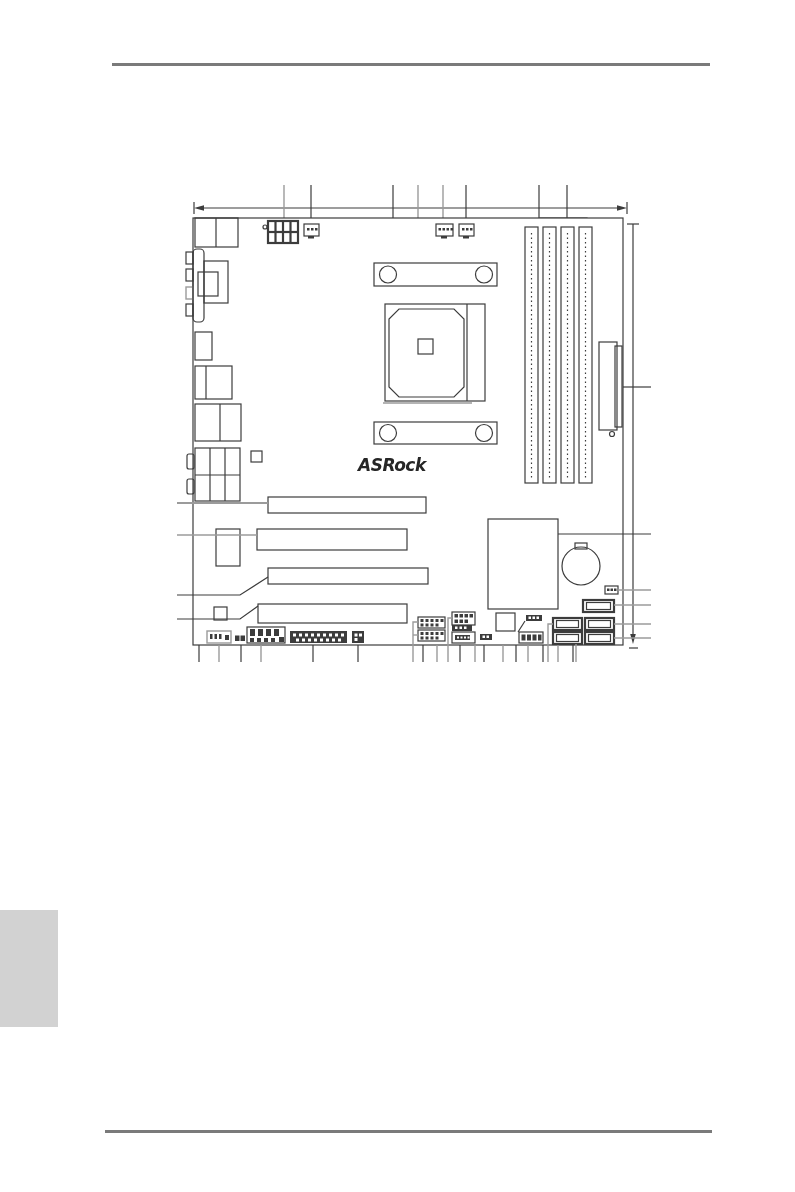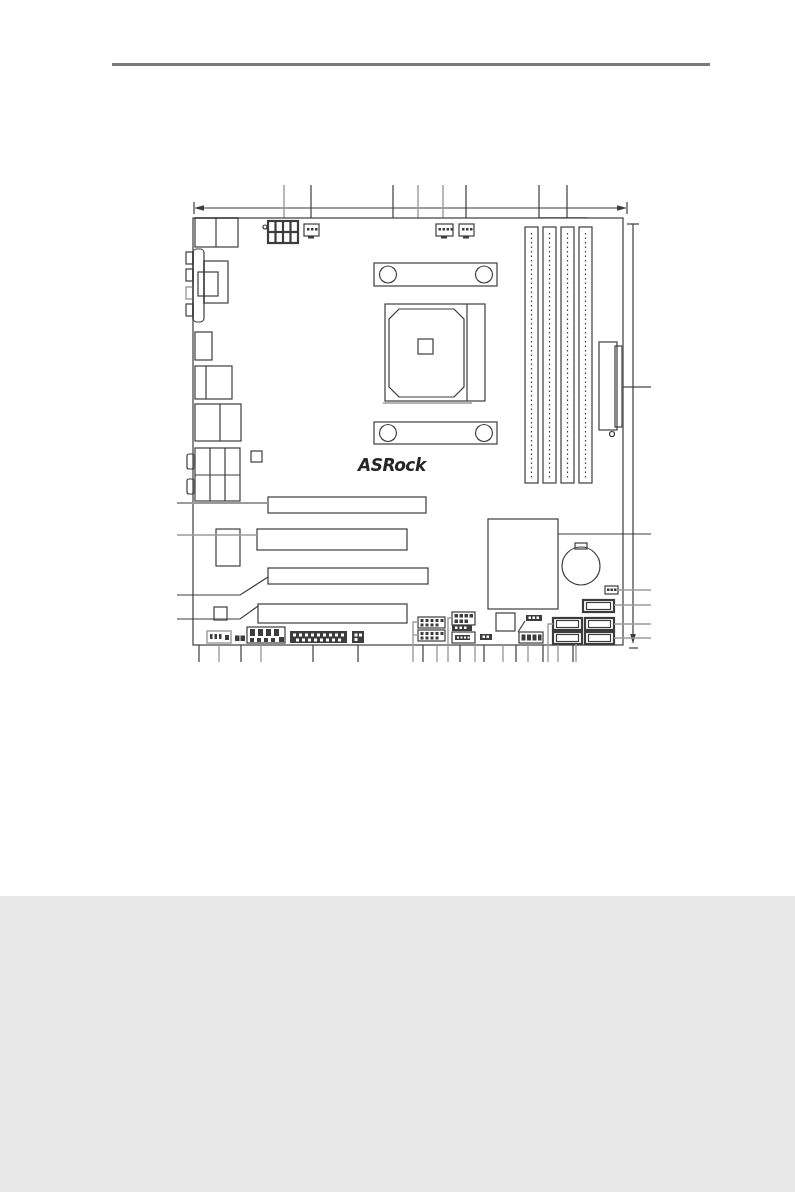--- a/index.html
+++ b/index.html
@@ -1,18 +1,18 @@
 <!DOCTYPE html>
 <html><head>
 <meta charset="utf-8">
 <style>
   html,body{margin:0;padding:0;background:#e8e8e8;}
   .page{
     position:relative;
-    width:795px;height:896px;
+    width:795px;height:1192px;
     background:#ffffff;
     overflow:hidden;
     font-family:"DejaVu Sans","Liberation Sans",sans-serif;
   }
   .rule{position:absolute;height:3px;background:#7a7a7a;}
   .rule.top{left:112px;top:63px;width:598px;}
   .rule.bottom{left:105px;top:1130px;width:607px;}
   .side-tab{position:absolute;left:0;top:910px;width:58px;height:117px;background:#d2d2d2;}
   svg{position:absolute;left:0;top:0;}
   .ln{fill:none;stroke:#3c3c3c;stroke-width:1.2px;}

